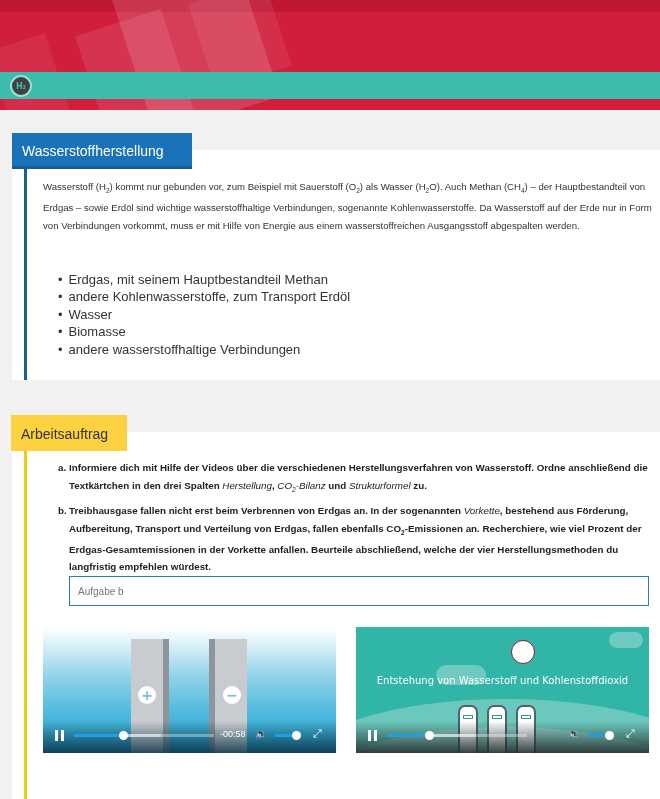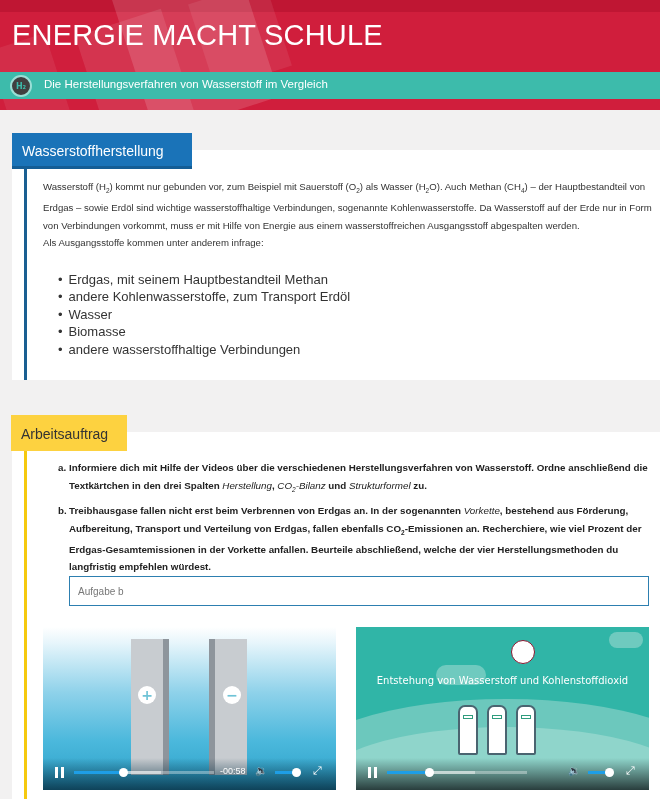--- a/index.html
+++ b/index.html
@@ -37,21 +37,21 @@
   .task .lbl { position: absolute; left: 0; top: 0; }
   .task .body { padding-left: 11px; display: block; }
   .task i { font-weight: normal; }
   .task sub { font-size: 6.5px; }
   .task-a { top: 459px; }
   .task-b { top: 502px; }
   .answer-input { position: absolute; left: 69px; top: 576px; width: 580px; height: 30px; border: 1.5px solid #2d7fb0; background: #fff; padding: 0 8px; font-size: 10px; color: #666; font-family: "Liberation Sans", sans-serif; outline: none; }
   .answer-input::placeholder { color: #777; }
 
   
-  .video { position: absolute; top: 627px; width: 293px; height: 163px; overflow: hidden; padding-left: 48px; }
+  .video { position: absolute; top: 627px; width: 293px; height: 126px; overflow: hidden; padding-left: 48px; }
   .video1 { left: 43px; background: linear-gradient(#ffffff 0%, #e6f5fb 10%, #8fd2ea 40%, #4bb8dc 70%, #2a9fc7 100%); }
   .video2 { left: 356px; background: #30b5a7; }
   .pillar { position: absolute; top: 12px; width: 32px; height: 136px; background: #c8ccd0; }
   .pillar-side { position: absolute; top: 12px; width: 6px; height: 136px; background: #8e959c; }
   .pcircle { position: absolute; width: 18px; height: 18px; border-radius: 50%; background: #fff; color: #6fc3d6; font-weight: bold; font-size: 14px; line-height: 18px; text-align: center; }
   .controls { position: absolute; left: 0; bottom: 0; width: 100%; height: 32px; background: linear-gradient(rgba(0,0,0,0), rgba(10,50,70,0.85)); }
   .video2 .controls { background: linear-gradient(rgba(0,0,0,0), rgba(30,45,45,0.9)); }
   .ctl { position: absolute; color: #fff; }
   .pause-icon { left: 12px; top: 9px; width: 10px; height: 11px; }
   .pause-icon:before, .pause-icon:after { content:""; position:absolute; top:0; width:3px; height:11px; background:#fff; }
@@ -74,33 +74,30 @@
 </style>
 </head>
 <body>
 
 <div class="header">
   <div class="topstrip"></div>
   <div class="shape s1"></div>
   <div class="shape s2"></div>
   <div class="shape s3"></div>
   <div class="shape s4"></div>
-  <div class="site-title">ENERGIE MACHT SCHULE</div>
   <div class="subbar">
     <div class="h2-badge">H₂</div>
-    <div class="subbar-title">Die Herstellungsverfahren von Wasserstoff im Vergleich</div>
   </div>
 </div>
 
 <div class="section1"></div>
 <div class="sec1-label">Wasserstoffherstellung</div>
 <div class="sec1-bar"></div>
 <div class="sec1-text">
   <p><span>Wasserstoff (H</span><sub>2</sub><span>) kommt nur gebunden vor, zum Beispiel mit Sauerstoff (O</span><sub>2</sub><span>) als Wasser (H</span><sub>2</sub><span>O). Auch Methan (CH</span><sub>4</sub><span>) – der Hauptbestandteil von Erdgas – sowie Erdöl sind wichtige wasserstoffhaltige Verbindungen, sogenannte Kohlenwasserstoffe. Da Wasserstoff auf der Erde nur in Form von Verbindungen vorkommt, muss er mit Hilfe von Energie aus einem wasserstoffreichen Ausgangsstoff abgespalten werden.</span></p>
-  <p>Als Ausgangsstoffe kommen unter anderem infrage:</p>
 </div>
 <ul class="bullets">
   <li>Erdgas, mit seinem Hauptbestandteil Methan</li>
   <li>andere Kohlenwasserstoffe, zum Transport Erdöl</li>
   <li>Wasser</li>
   <li>Biomasse</li>
   <li>andere wasserstoffhaltige Verbindungen</li>
 </ul>
 
 <div class="section2"></div>

